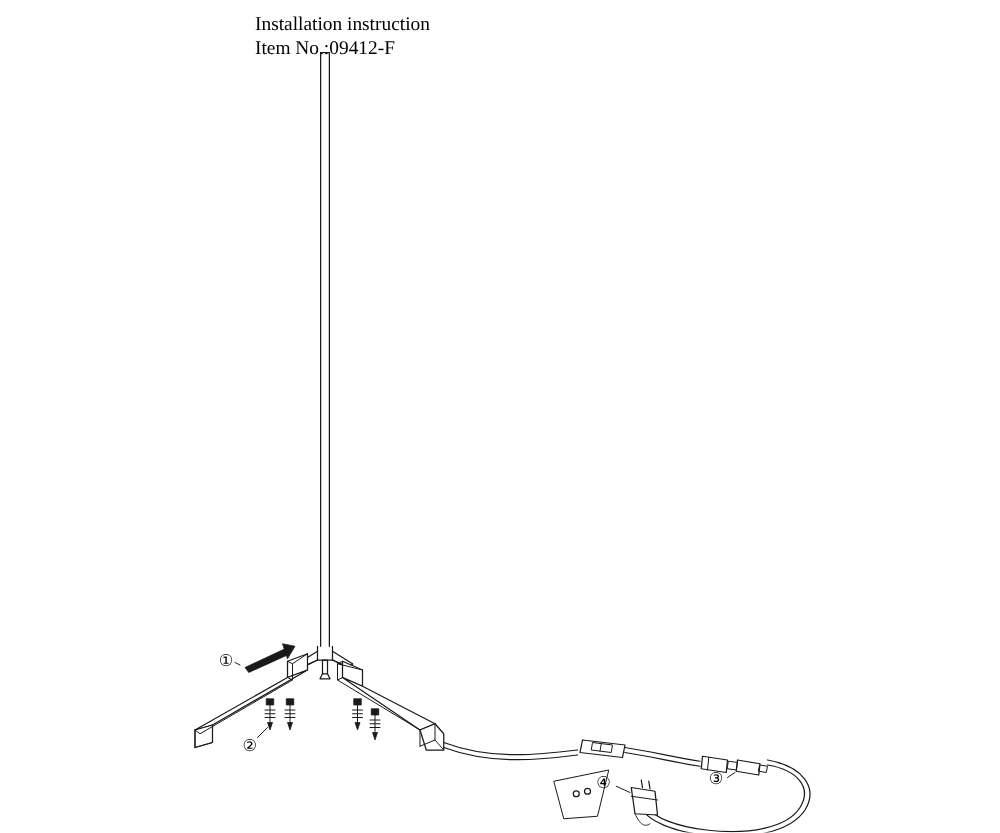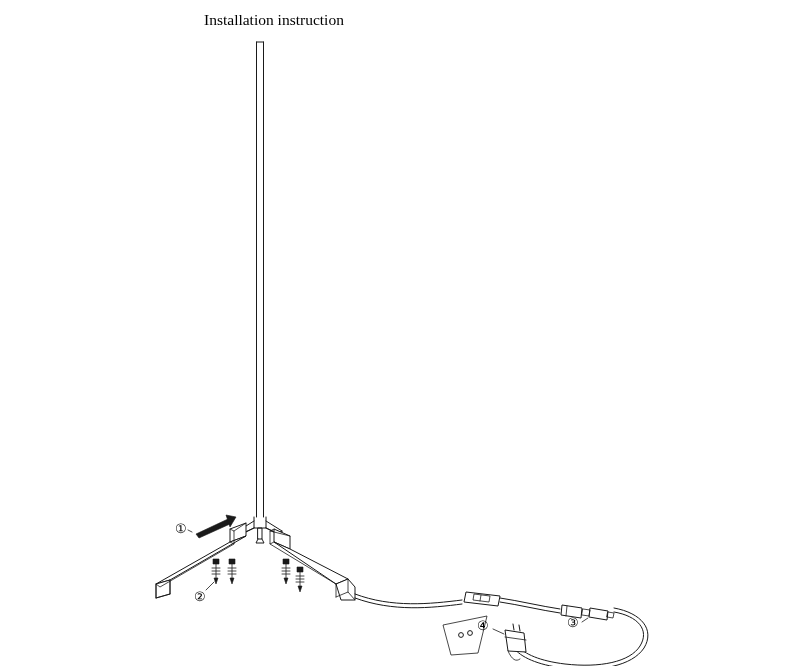--- a/index.html
+++ b/index.html
@@ -83,20 +83,21 @@
     stroke-width: 1;
   }
 </style>
 </head>
 <body>
 
 <div id="sheet">
 
   <div class="title-block">
     <span class="title-line">Installation instruction</span>
+    <span class="title-line">Item No.:09412-F</span>
   </div>
 
   <svg width="800" height="666" viewBox="0 0 800 666">
 
     <g>
       <path class="ln" d="M256.5 30 L256.5 505"></path>
       <path class="ln" d="M263.5 30 L263.5 505"></path>
       <path class="ln" d="M256.5 30 L263.5 30"></path>
     </g>
 

